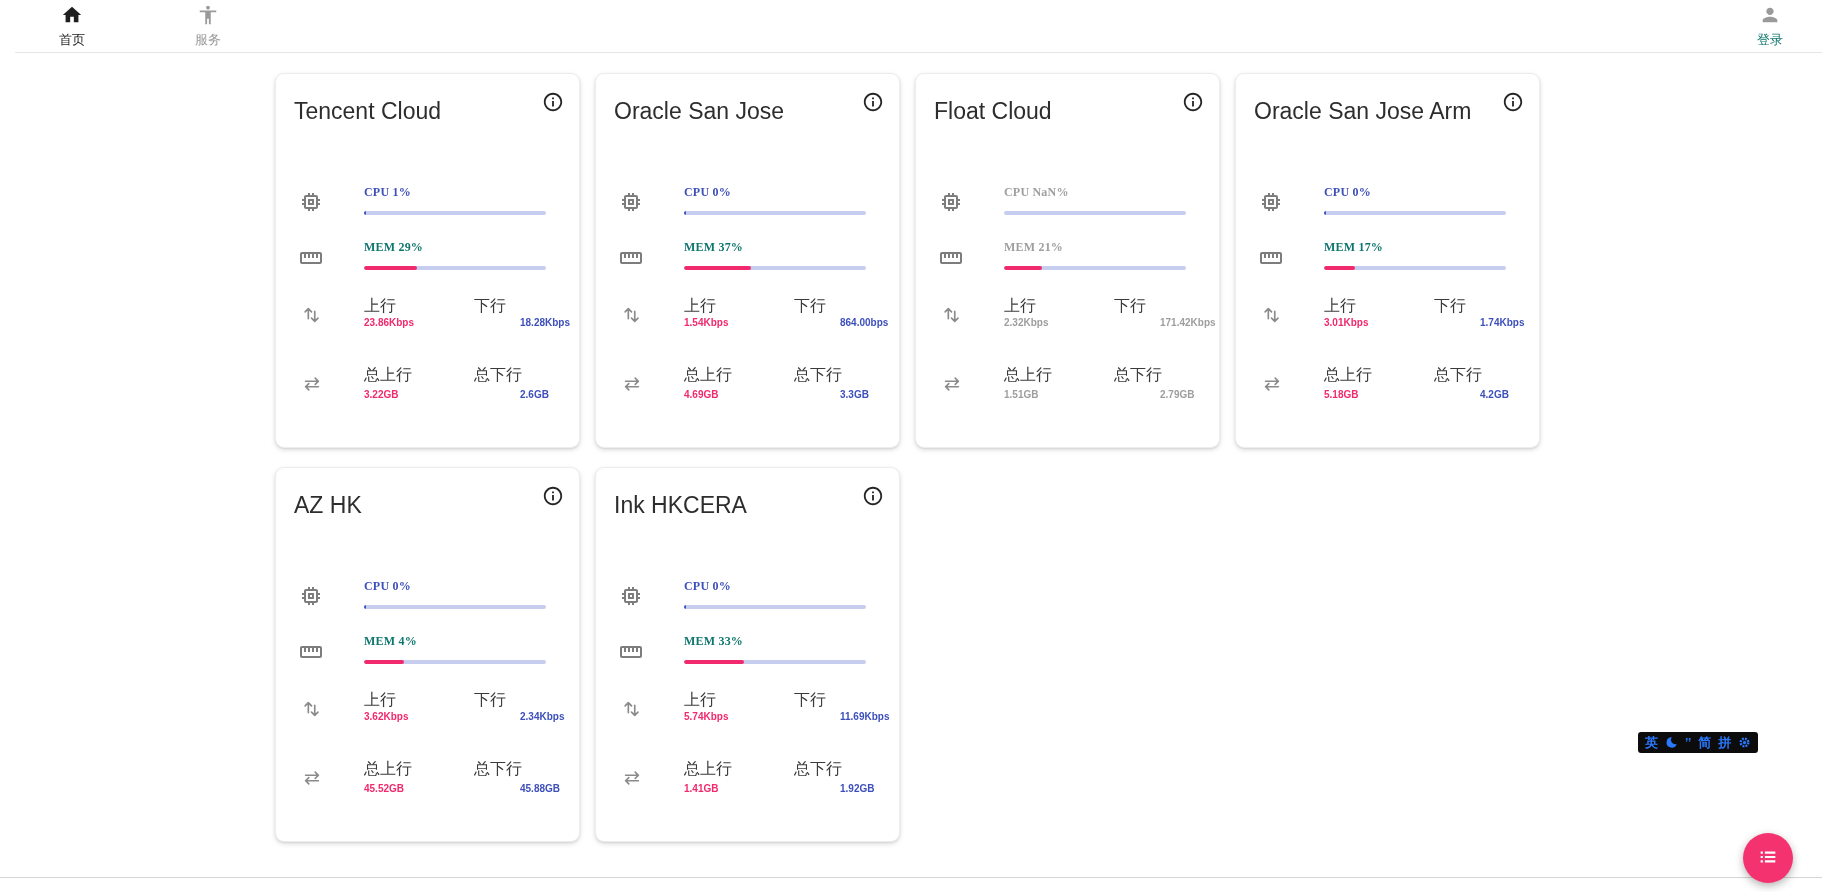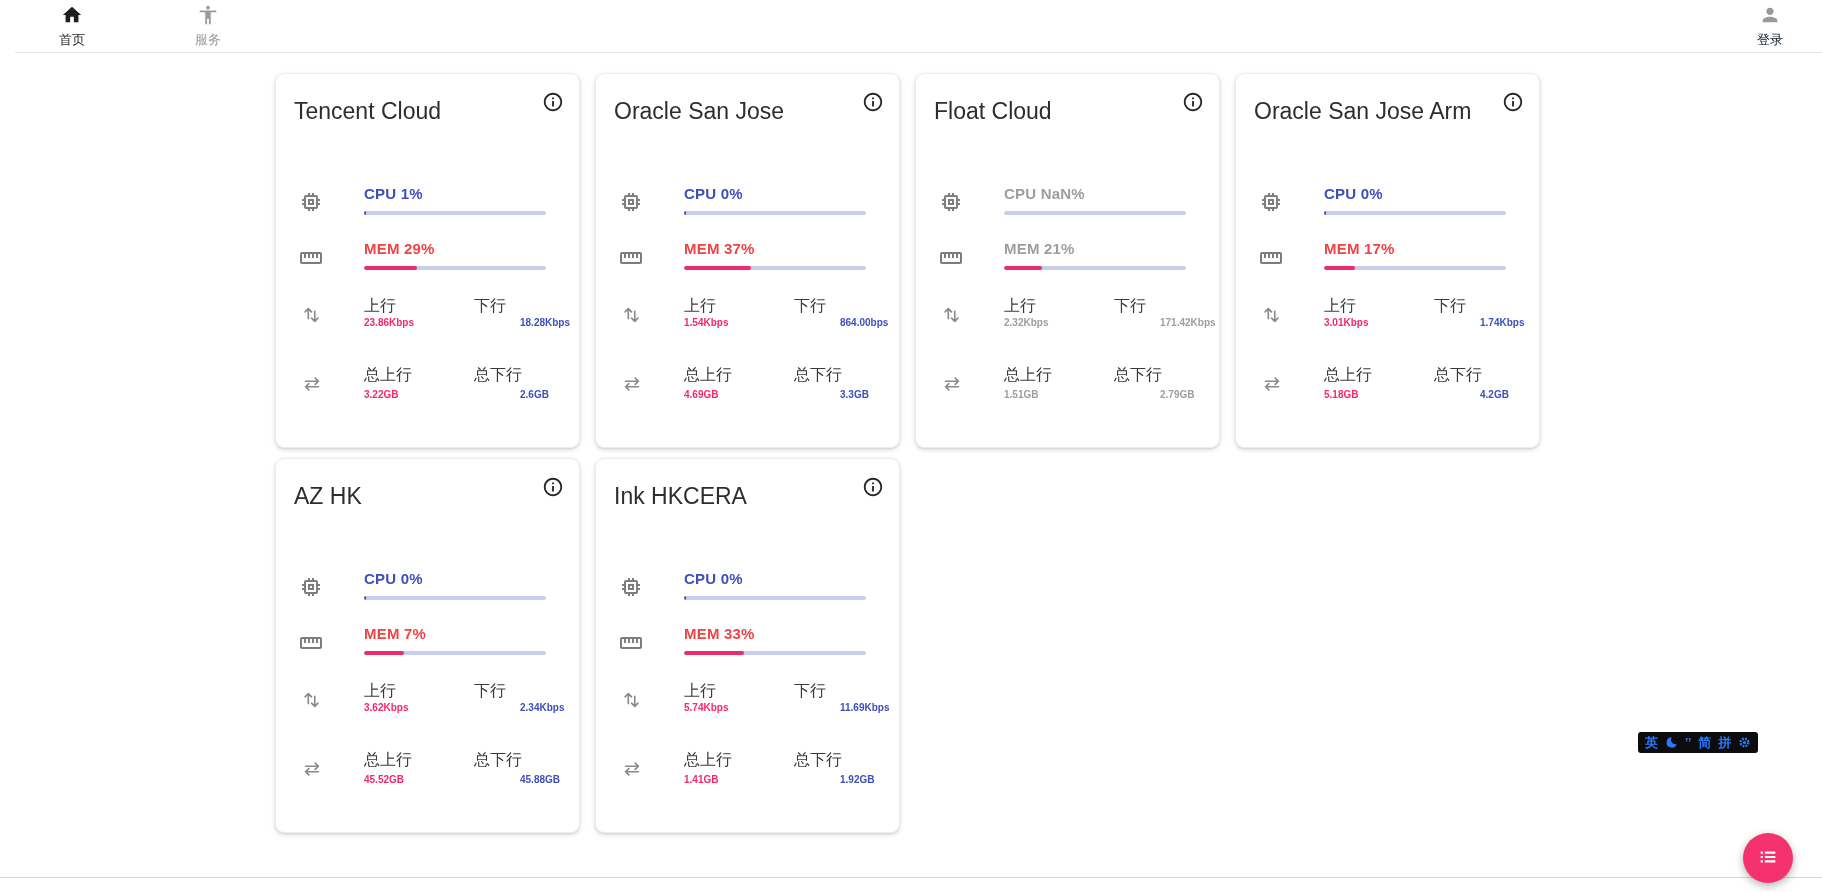--- a/index.html
+++ b/index.html
@@ -7,41 +7,41 @@
               font-family:"Liberation Sans","DejaVu Sans",sans-serif; }
 
   
   .topbar { position:absolute; left:15px; top:0; width:1822px; height:53px;
             background:#fff; border-bottom:1px solid #e6e6e6; }
   .nav-item { position:absolute; top:4px; width:56px; display:flex; flex-direction:column;
               align-items:center; cursor:pointer; }
   .nav-item .nv-label { font-size:13px; margin-top:1px; }
   .nav-home   { left:29px;  color:#1f1f1f; }
   .nav-serv   { left:165px; color:#9a9a9a; }
-  .nav-login  { left:1727px;color:#0f172a; }
+  .nav-login  { left:1727px;color:#0f766e; }
 
   
   .cards { position:absolute; left:275px; top:73px; width:1296px;
-           display:flex; flex-wrap:wrap; gap:10px 15px; }
+           display:flex; flex-wrap:wrap; gap:19px 15px; }
   .card { position:relative; width:305px; height:375px; background:#fff;
           border:1px solid #ededed; border-radius:9px;
           box-shadow:0 2px 5px rgba(0,0,0,.13), 0 1px 2px rgba(0,0,0,.08); }
   .card-title { position:absolute; left:18px; top:24px; font-size:23px; color:#2d2d2d; }
   .info-btn { position:absolute; right:12px; top:14px; width:28px; height:28px; border:none;
               background:transparent; cursor:pointer; display:flex; align-items:center; justify-content:center; }
 
   .ic { position:absolute; display:flex; }
   .ic-cpu  { left:23px; top:116px; }
   .ic-mem  { left:23px; top:172px; }
   .ic-net  { left:25px; top:230px; }
   .ic-swap { left:25px; top:299px; }
 
-  .stat-label { position:absolute; left:88px; font-size:15px; font-weight:700; letter-spacing:.2px; }
+  .stat-label { position:absolute; left:88px; font-size:12px; font-weight:700; letter-spacing:.2px;font-family:Liberation Serif, serif; }
   .cpu-label { top:111px; color:#3d4fbb; }
-  .mem-label { top:166px; color:#ef4444; }
+  .mem-label { top:166px; color:#0f766e; }
 
   .bar { position:absolute; left:88px; width:182px; height:4px; border-radius:2px;
          background:#c7cdee; overflow:hidden; }
   .cpu-bar { top:137px; }
   .mem-bar { top:192px; }
   .fill { height:100%; border-radius:2px; }
   .cpu-fill { background:#3d4fbb; }
   .mem-fill { background:#f1296d; }
 
   .net-label { position:absolute; font-size:16px; color:#3a3a3a; }
@@ -336,21 +336,21 @@
     <div class="stat-label cpu-label">CPU 0%</div>
     <div class="bar cpu-bar">
         <div class="fill cpu-fill" style="width: 1.2%;"></div>
       </div>
 
     <span class="ic ic-mem">
       <svg width="24" height="24" viewBox="0 0 24 24" fill="#7d7d7d">
           <path d="M21 6H3c-1.1 0-2 .9-2 2v8c0 1.1.9 2 2 2h18c1.1 0 2-.9 2-2V8c0-1.1-.9-2-2-2zm0 10H3V8h2v4h2V8h2v4h2V8h2v4h2V8h2v4h2V8h2v8z"></path>
         </svg>
     </span>
-    <div class="stat-label mem-label">MEM 7%</div>
+    <div class="stat-label mem-label">MEM 4%</div>
     <div class="bar mem-bar">
         <div class="fill mem-fill" style="width: 22%;"></div>
       </div>
 
     <span class="ic ic-net">
       <svg width="22" height="22" viewBox="0 0 24 24" fill="none" stroke="#8a8a8a" stroke-width="1.8" stroke-linecap="round" stroke-linejoin="round">
         <path d="M8 16 V5 M4.5 8.5 L8 5 L11.5 8.5"></path>
           <path d="M15 8 V19 M11.5 15.5 L15 19 L18.5 15.5"></path>
       </svg>
     </span>

